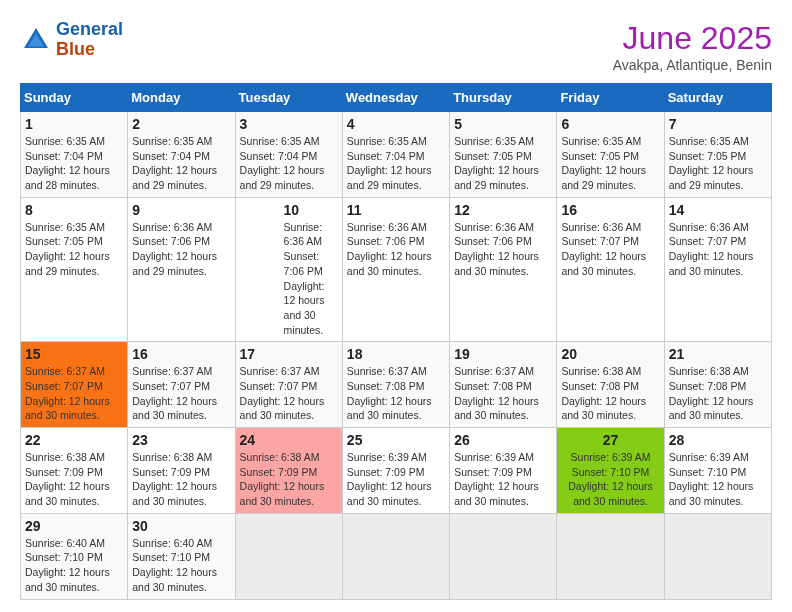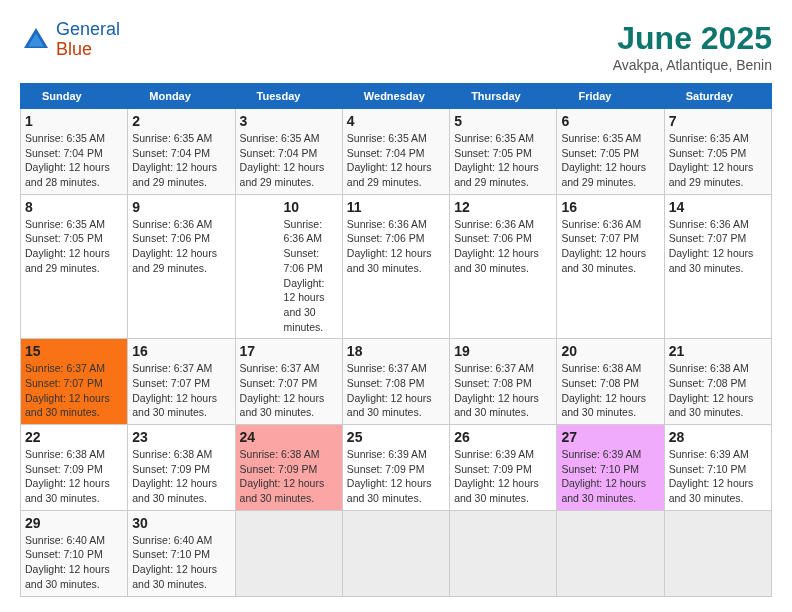--- a/index.html
+++ b/index.html
@@ -16,54 +16,54 @@
       align-items: flex-start;
       margin-bottom: 10px;
     }
     .logo {
       display: flex;
       align-items: center;
       gap: 4px;
     }
     .logo-text {
       font-size: 18px;
-      font-weight: normal;
+      font-weight: bold;
       color: #333;
       line-height: 1.1;
     }
     .logo-text span {
       color: #1a5fa8;
     }
     .logo-icon {
       width: 32px;
       height: 32px;
     }
     .title-block {
       text-align: right;
     }
     .month-title {
       font-size: 32px;
-      color: #0f766e;
-      font-weight: bold;
+      color: #a21caf;
+      font-weight: normal;
     }
     .subtitle {
       font-size: 14px;
       color: #555;
     }
     table {
       width: 100%;
       border-collapse: collapse;
       font-size: 11px;
     }
     thead th {
       background-color: #1a6abf;
       color: white;
-      padding: 6px 21px;
+      padding: 6px 3px;
       text-align: left;
-      font-size: 11px;
+      font-size: 13px;
       font-weight: bold;
       border: 1px solid #1a6abf;
     }
     tbody td {
       border: 1px solid #ccc;
       padding: 4px;
       vertical-align: top;
       width: calc(100% / 7);
       background: #fff;
     }
@@ -229,21 +229,21 @@
           <div class="day-info">Sunrise: 6:38 AM<br>Sunset: 7:09 PM<br>Daylight: 12 hours and 30 minutes.</div>
         </td>
         <td style="background: rgb(255, 255, 255);">
           <span class="day-num">25</span>
           <div class="day-info">Sunrise: 6:39 AM<br>Sunset: 7:09 PM<br>Daylight: 12 hours and 30 minutes.</div>
         </td>
         <td style="background: rgb(255, 255, 255);">
           <span class="day-num">26</span>
           <div class="day-info">Sunrise: 6:39 AM<br>Sunset: 7:09 PM<br>Daylight: 12 hours and 30 minutes.</div>
         </td>
-        <td style="background: #f0abfc;">
+        <td style="background: #84cc16; text-align: center;">
           <span class="day-num">27</span>
           <div class="day-info">Sunrise: 6:39 AM<br>Sunset: 7:10 PM<br>Daylight: 12 hours and 30 minutes.</div>
         </td>
         <td style="background: rgb(255, 255, 255);">
           <span class="day-num">28</span>
           <div class="day-info">Sunrise: 6:39 AM<br>Sunset: 7:10 PM<br>Daylight: 12 hours and 30 minutes.</div>
         </td>
       </tr>
       <tr>
         <td style="background: rgb(249, 249, 249);">

